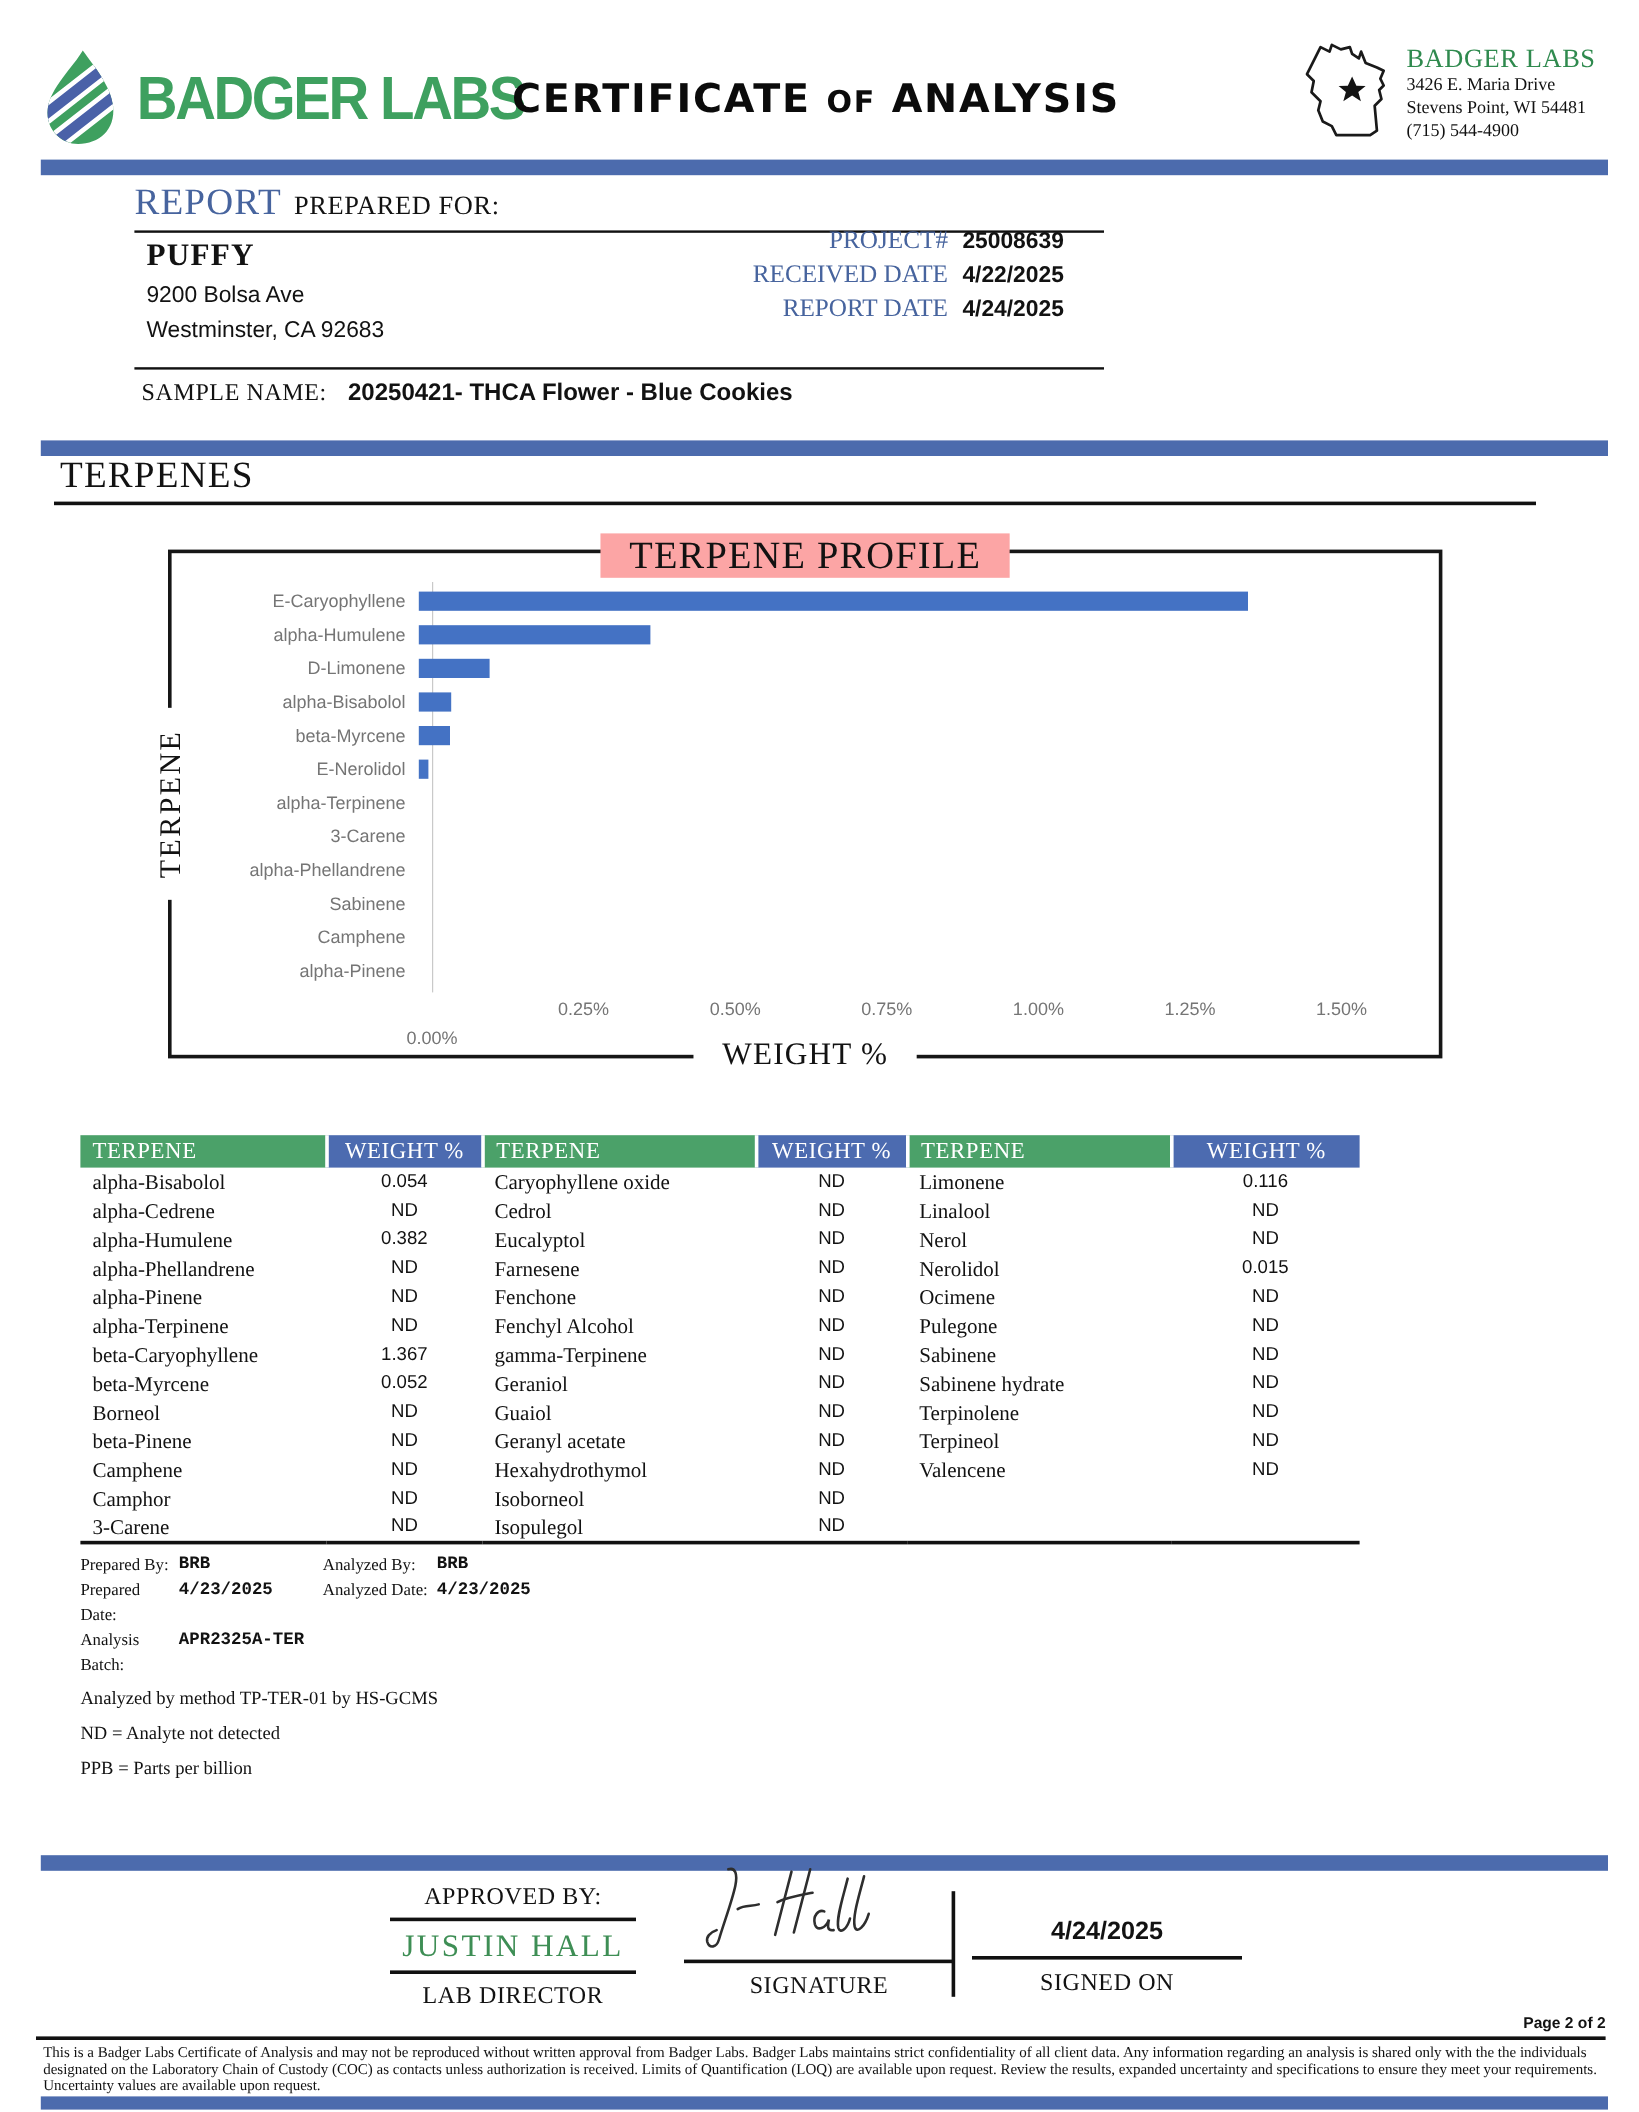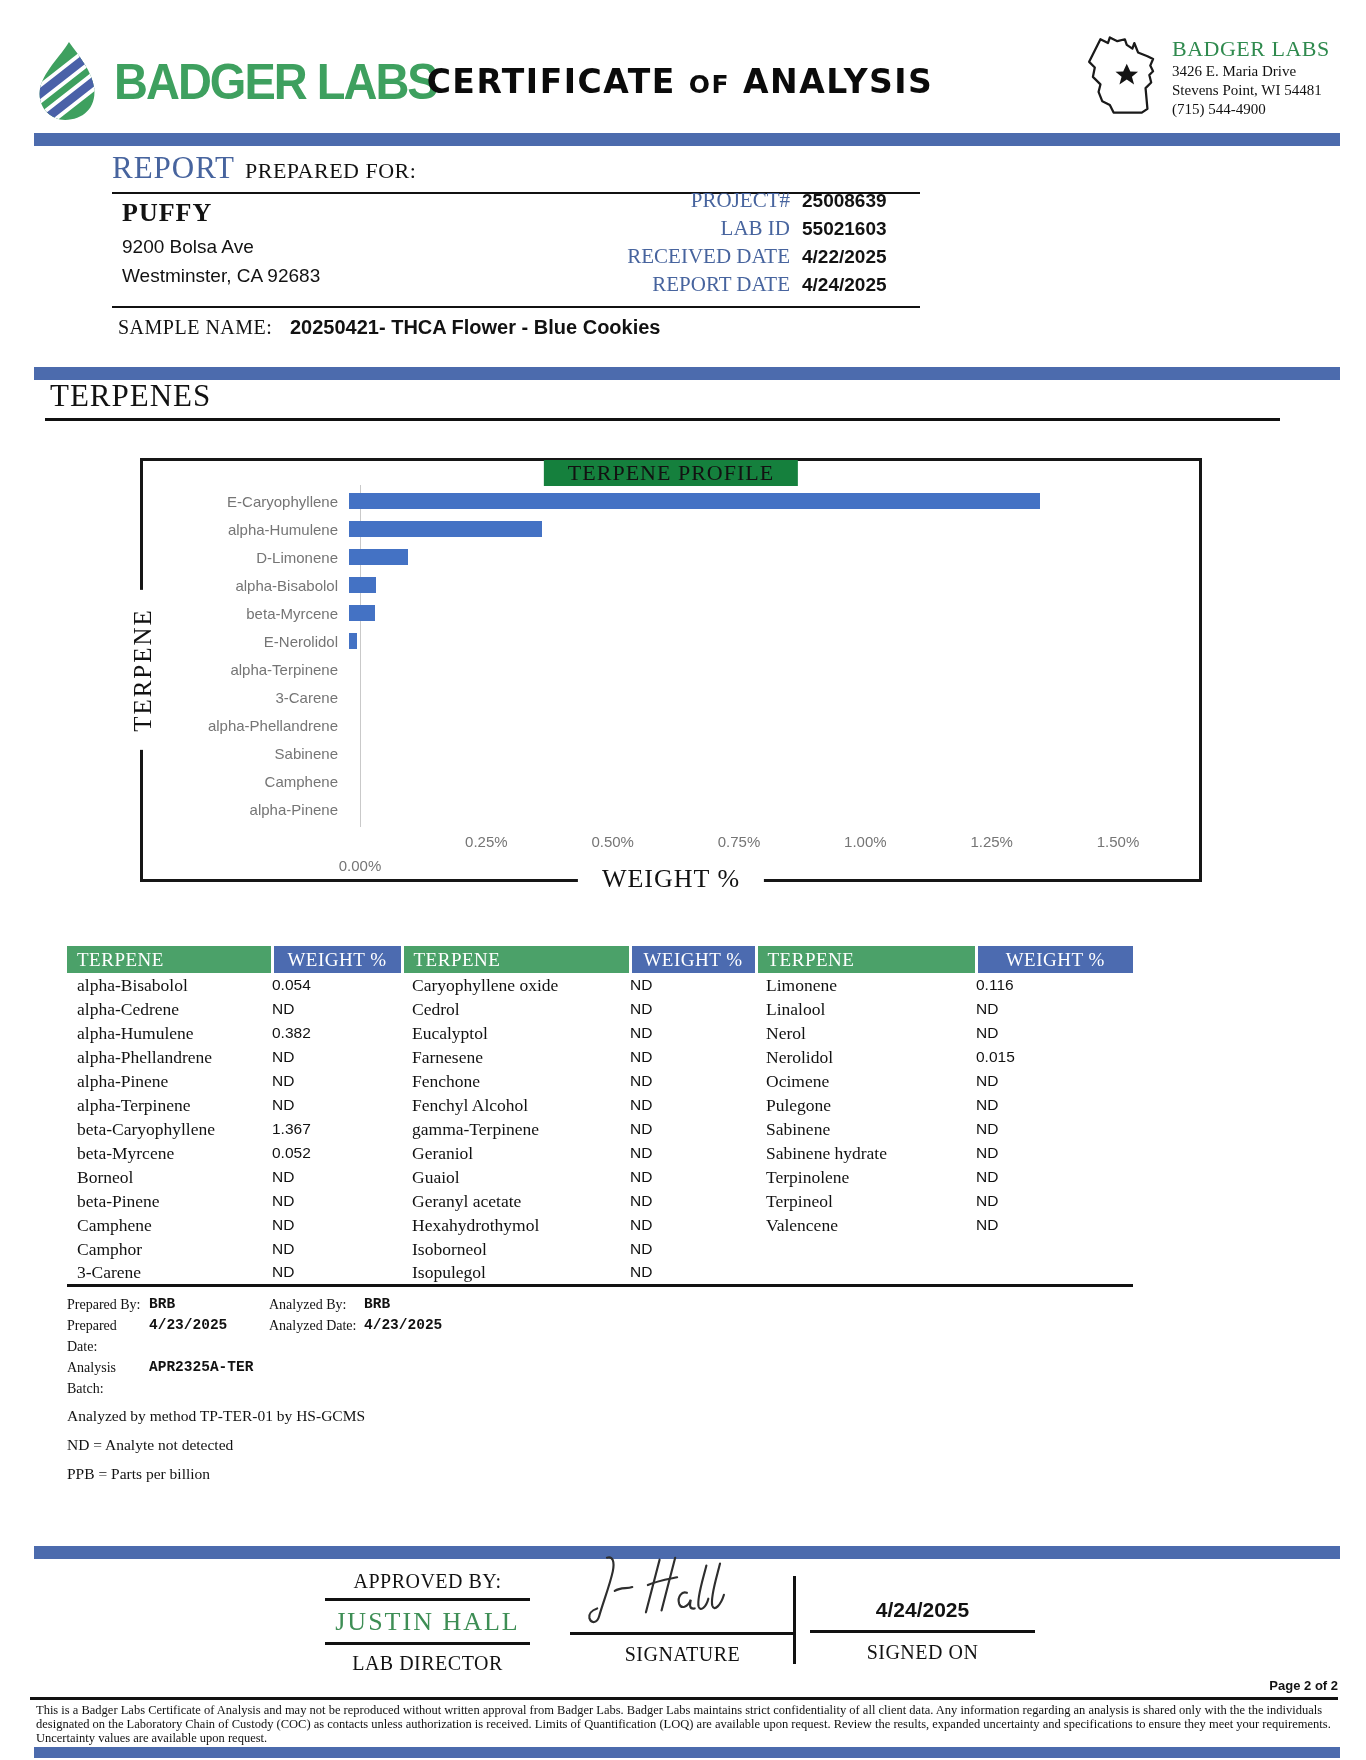--- a/index.html
+++ b/index.html
@@ -43,22 +43,22 @@
   .sample-row{position:absolute;left:118px;top:316px;font-size:20px;letter-spacing:.5px;white-space:nowrap}
   .sample-label{display:inline-block;width:172px}
   .sample-value{font-family:"Liberation Sans",sans-serif;font-weight:bold;font-size:20px;letter-spacing:0}
 
   
   .terpenes-title{position:absolute;left:50px;top:378px;font-size:31px;letter-spacing:1px}
   #tline{position:absolute;left:45px;top:418px;width:1235px;height:3px;background:#111}
 
   
   .chart-frame{position:absolute;left:140px;top:458px;width:1062px;height:424px;border:3px solid #161616}
-  .chart-title{position:absolute;top:12px;left:50%;transform:translate(-50%,-50%);background:#15803d;
-               padding:0 24px;font-size:22px;letter-spacing:1px;white-space:nowrap}
+  .chart-title{position:absolute;top:2px;left:50%;transform:translate(-50%,-50%);background:#fca5a5;
+               padding:0 24px;font-size:32px;letter-spacing:1px;white-space:nowrap}
   .chart-xlabel{position:absolute;bottom:0;left:50%;transform:translate(-50%,50%);background:#fff;
                 padding:0 24px;font-size:26px;letter-spacing:1px;white-space:nowrap}
   .chart-ylabel{position:absolute;left:0;top:50%;transform:translate(-50%,-50%) rotate(-90deg);
                 background:#fff;padding:0 18px;font-size:25px;letter-spacing:2px;white-space:nowrap}
   .chart-rows{position:absolute;left:0;top:26px;width:100%}
   .crow{display:flex;align-items:center;height:28px}
   .clabel{width:206px;text-align:right;padding-right:11px;font-family:"Liberation Sans",sans-serif;
           font-size:15px;color:#757575;white-space:nowrap}
   .ctrack{position:relative;width:758px;height:16px}
   .cbar{position:absolute;left:0;top:0;height:100%;background:var(--bar-blue)}
@@ -69,21 +69,21 @@
 
   
   .terp-table{position:absolute;left:67px;top:946px;width:1066px;border-collapse:collapse;
               border-bottom:3px solid #111}
   .terp-table th{height:27px;font-weight:normal;font-size:19px;color:#fff;letter-spacing:.5px}
   .th-green{background:var(--header-green);text-align:left;padding-left:10px}
   .th-blue{background:var(--header-blue);text-align:center}
   .terp-table th + th{border-left:3px solid #fff}
   .terp-table td{height:24px}
   .td-name{font-size:17.5px;padding-left:10px;white-space:nowrap}
-  .td-val{font-family:"Liberation Sans",sans-serif;font-size:15.5px;text-align:left;white-space:nowrap}
+  .td-val{font-family:"Liberation Sans",sans-serif;font-size:15.5px;text-align:center;white-space:nowrap}
 
   
   .ainfo{position:absolute;left:67px;top:1294px}
   .ainfo-grid{display:grid;grid-template-columns:82px 120px 95px auto;font-size:14px;line-height:21px}
   .ainfo-grid .val{font-family:Liberation Mono, monospace;font-weight:bold;font-size:14.5px}
   .ainfo-note{font-size:15.5px;line-height:18px;margin-top:11px}
   #method-note{margin-top:8px}
 
   
   .approved-col{position:absolute;left:325px;top:1568px;width:205px;text-align:center}
@@ -154,24 +154,20 @@
   <div class="rline" id="rline1"></div>
 
   <div class="client-name">PUFFY</div>
   <div class="client-line" id="client-a1">9200 Bolsa Ave</div>
   <div class="client-line" id="client-a2">Westminster, CA 92683</div>
 
   <div class="fields">
       <div class="field-row">
         <span class="field-label">PROJECT#</span>
         <span class="field-value">25008639</span>
-      </div>
-      <div class="field-row">
-        <span class="field-label">LAB ID</span>
-        <span class="field-value">55021603</span>
       </div>
       <div class="field-row">
         <span class="field-label">RECEIVED DATE</span>
         <span class="field-value">4/22/2025</span>
       </div>
       <div class="field-row">
         <span class="field-label">REPORT DATE</span>
         <span class="field-value">4/24/2025</span>
       </div>
     </div>

